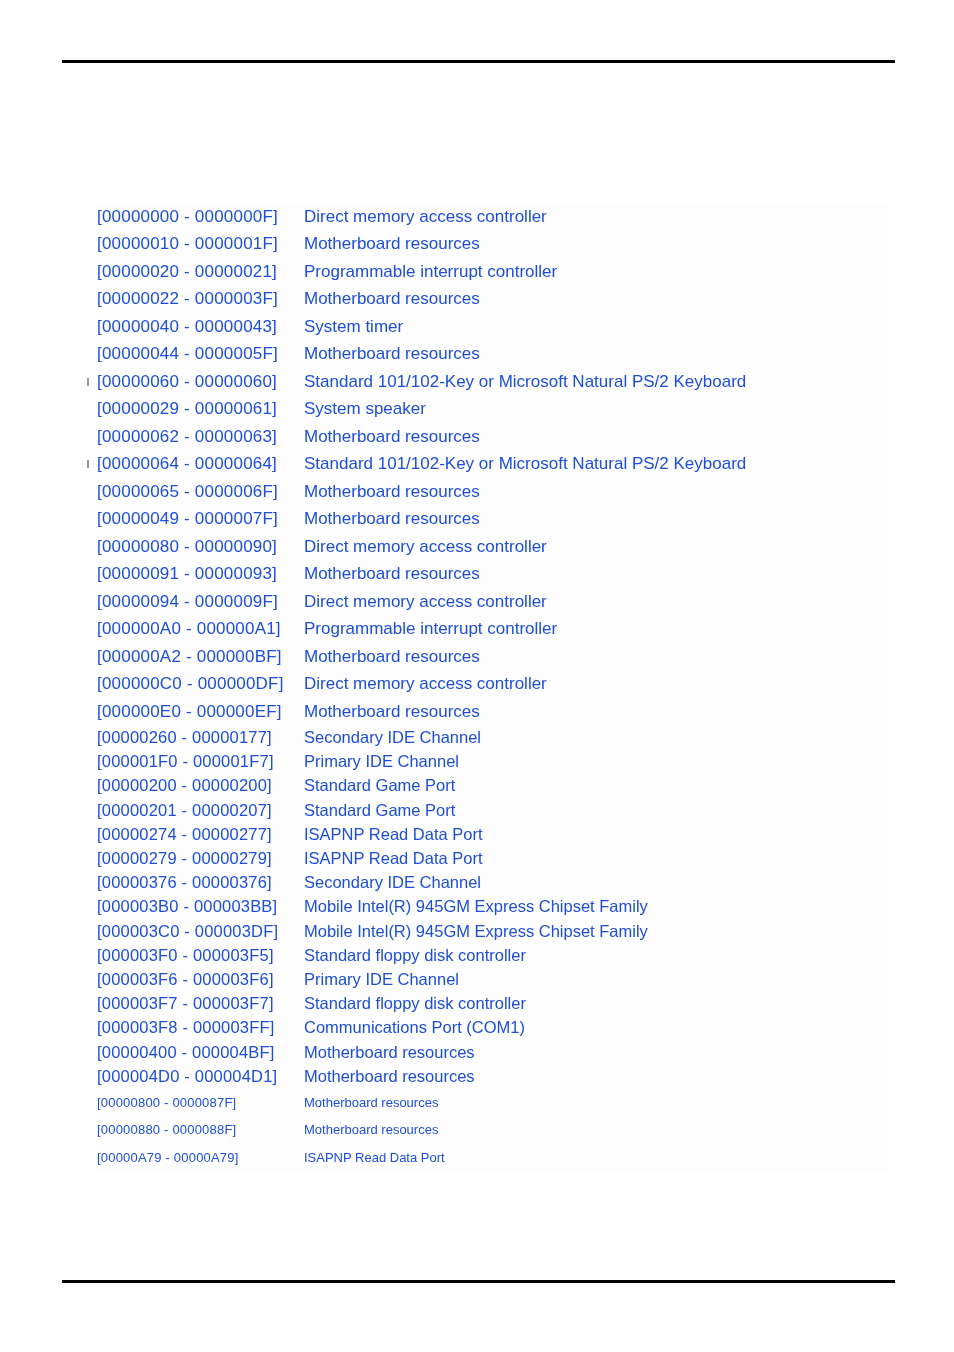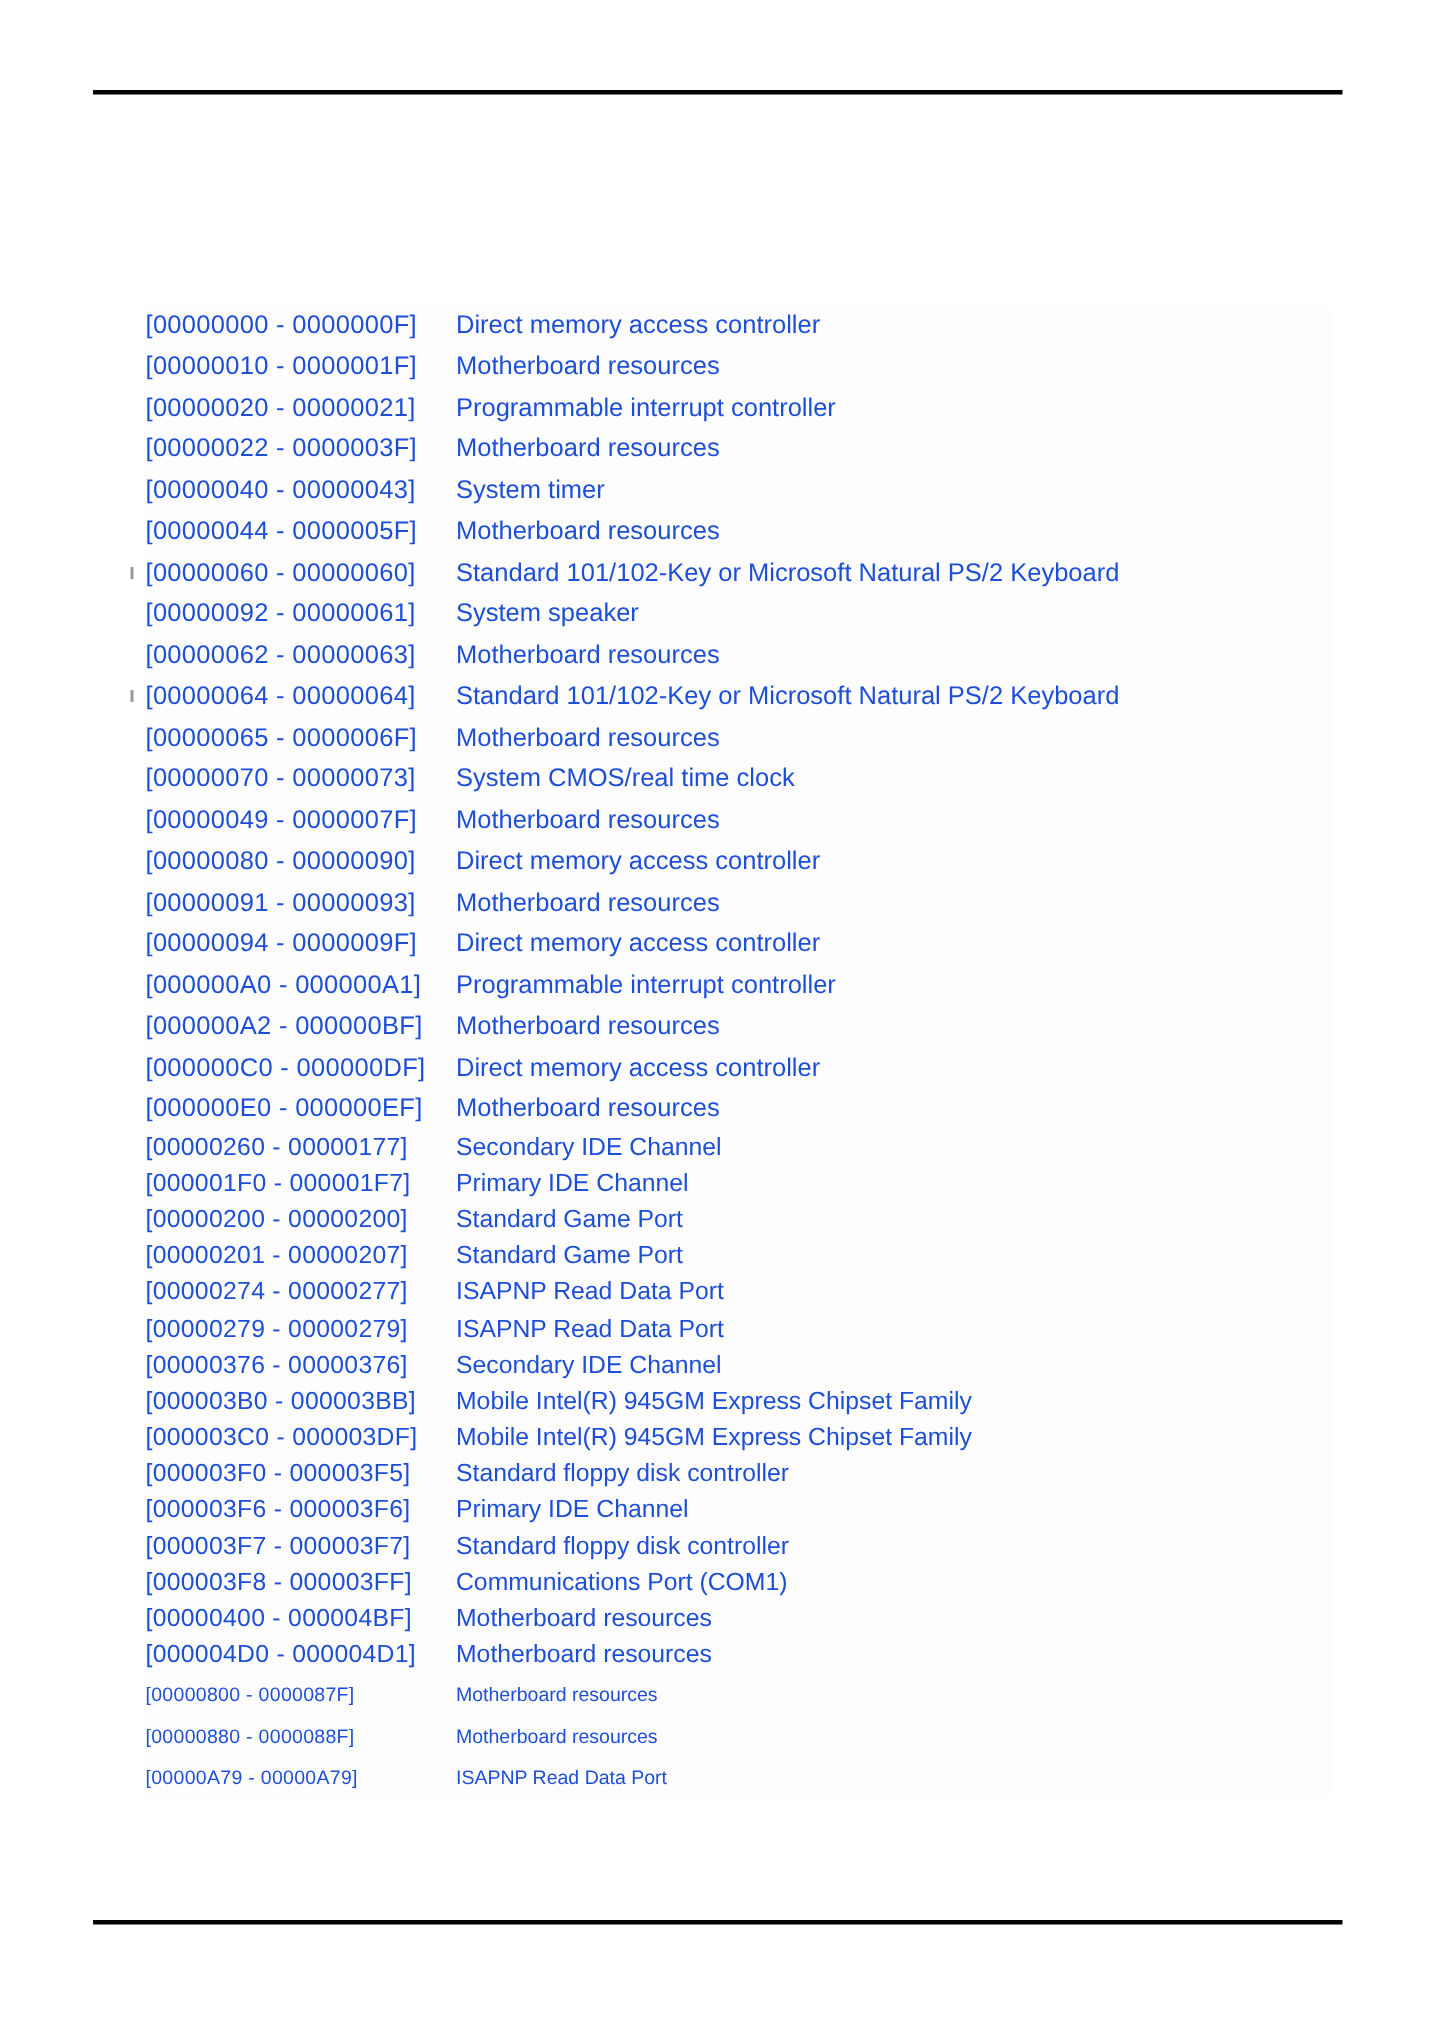--- a/index.html
+++ b/index.html
@@ -93,41 +93,37 @@
       <div class="row ga">
         <span class="range">[00000044 - 0000005F]</span>
         <span class="device">Motherboard resources</span>
       </div>
       <div class="row ga">
         <span class="tick"></span>
         <span class="range">[00000060 - 00000060]</span>
         <span class="device">Standard 101/102-Key or Microsoft Natural PS/2 Keyboard</span>
       </div>
       <div class="row ga">
-        <span class="range">[00000092 - 00000061]</span>
+        <span class="range">[00000029 - 00000061]</span>
         <span class="device">System speaker</span>
       </div>
       <div class="row ga">
         <span class="range">[00000062 - 00000063]</span>
         <span class="device">Motherboard resources</span>
       </div>
       <div class="row ga">
         <span class="tick"></span>
         <span class="range">[00000064 - 00000064]</span>
         <span class="device">Standard 101/102-Key or Microsoft Natural PS/2 Keyboard</span>
       </div>
       <div class="row ga">
         <span class="range">[00000065 - 0000006F]</span>
         <span class="device">Motherboard resources</span>
       </div>
       <div class="row ga">
-        <span class="range">[00000070 - 00000073]</span>
-        <span class="device">System CMOS/real time clock</span>
-      </div>
-      <div class="row ga">
         <span class="range">[00000049 - 0000007F]</span>
         <span class="device">Motherboard resources</span>
       </div>
       <div class="row ga">
         <span class="range">[00000080 - 00000090]</span>
         <span class="device">Direct memory access controller</span>
       </div>
       <div class="row ga">
         <span class="range">[00000091 - 00000093]</span>
         <span class="device">Motherboard resources</span>

